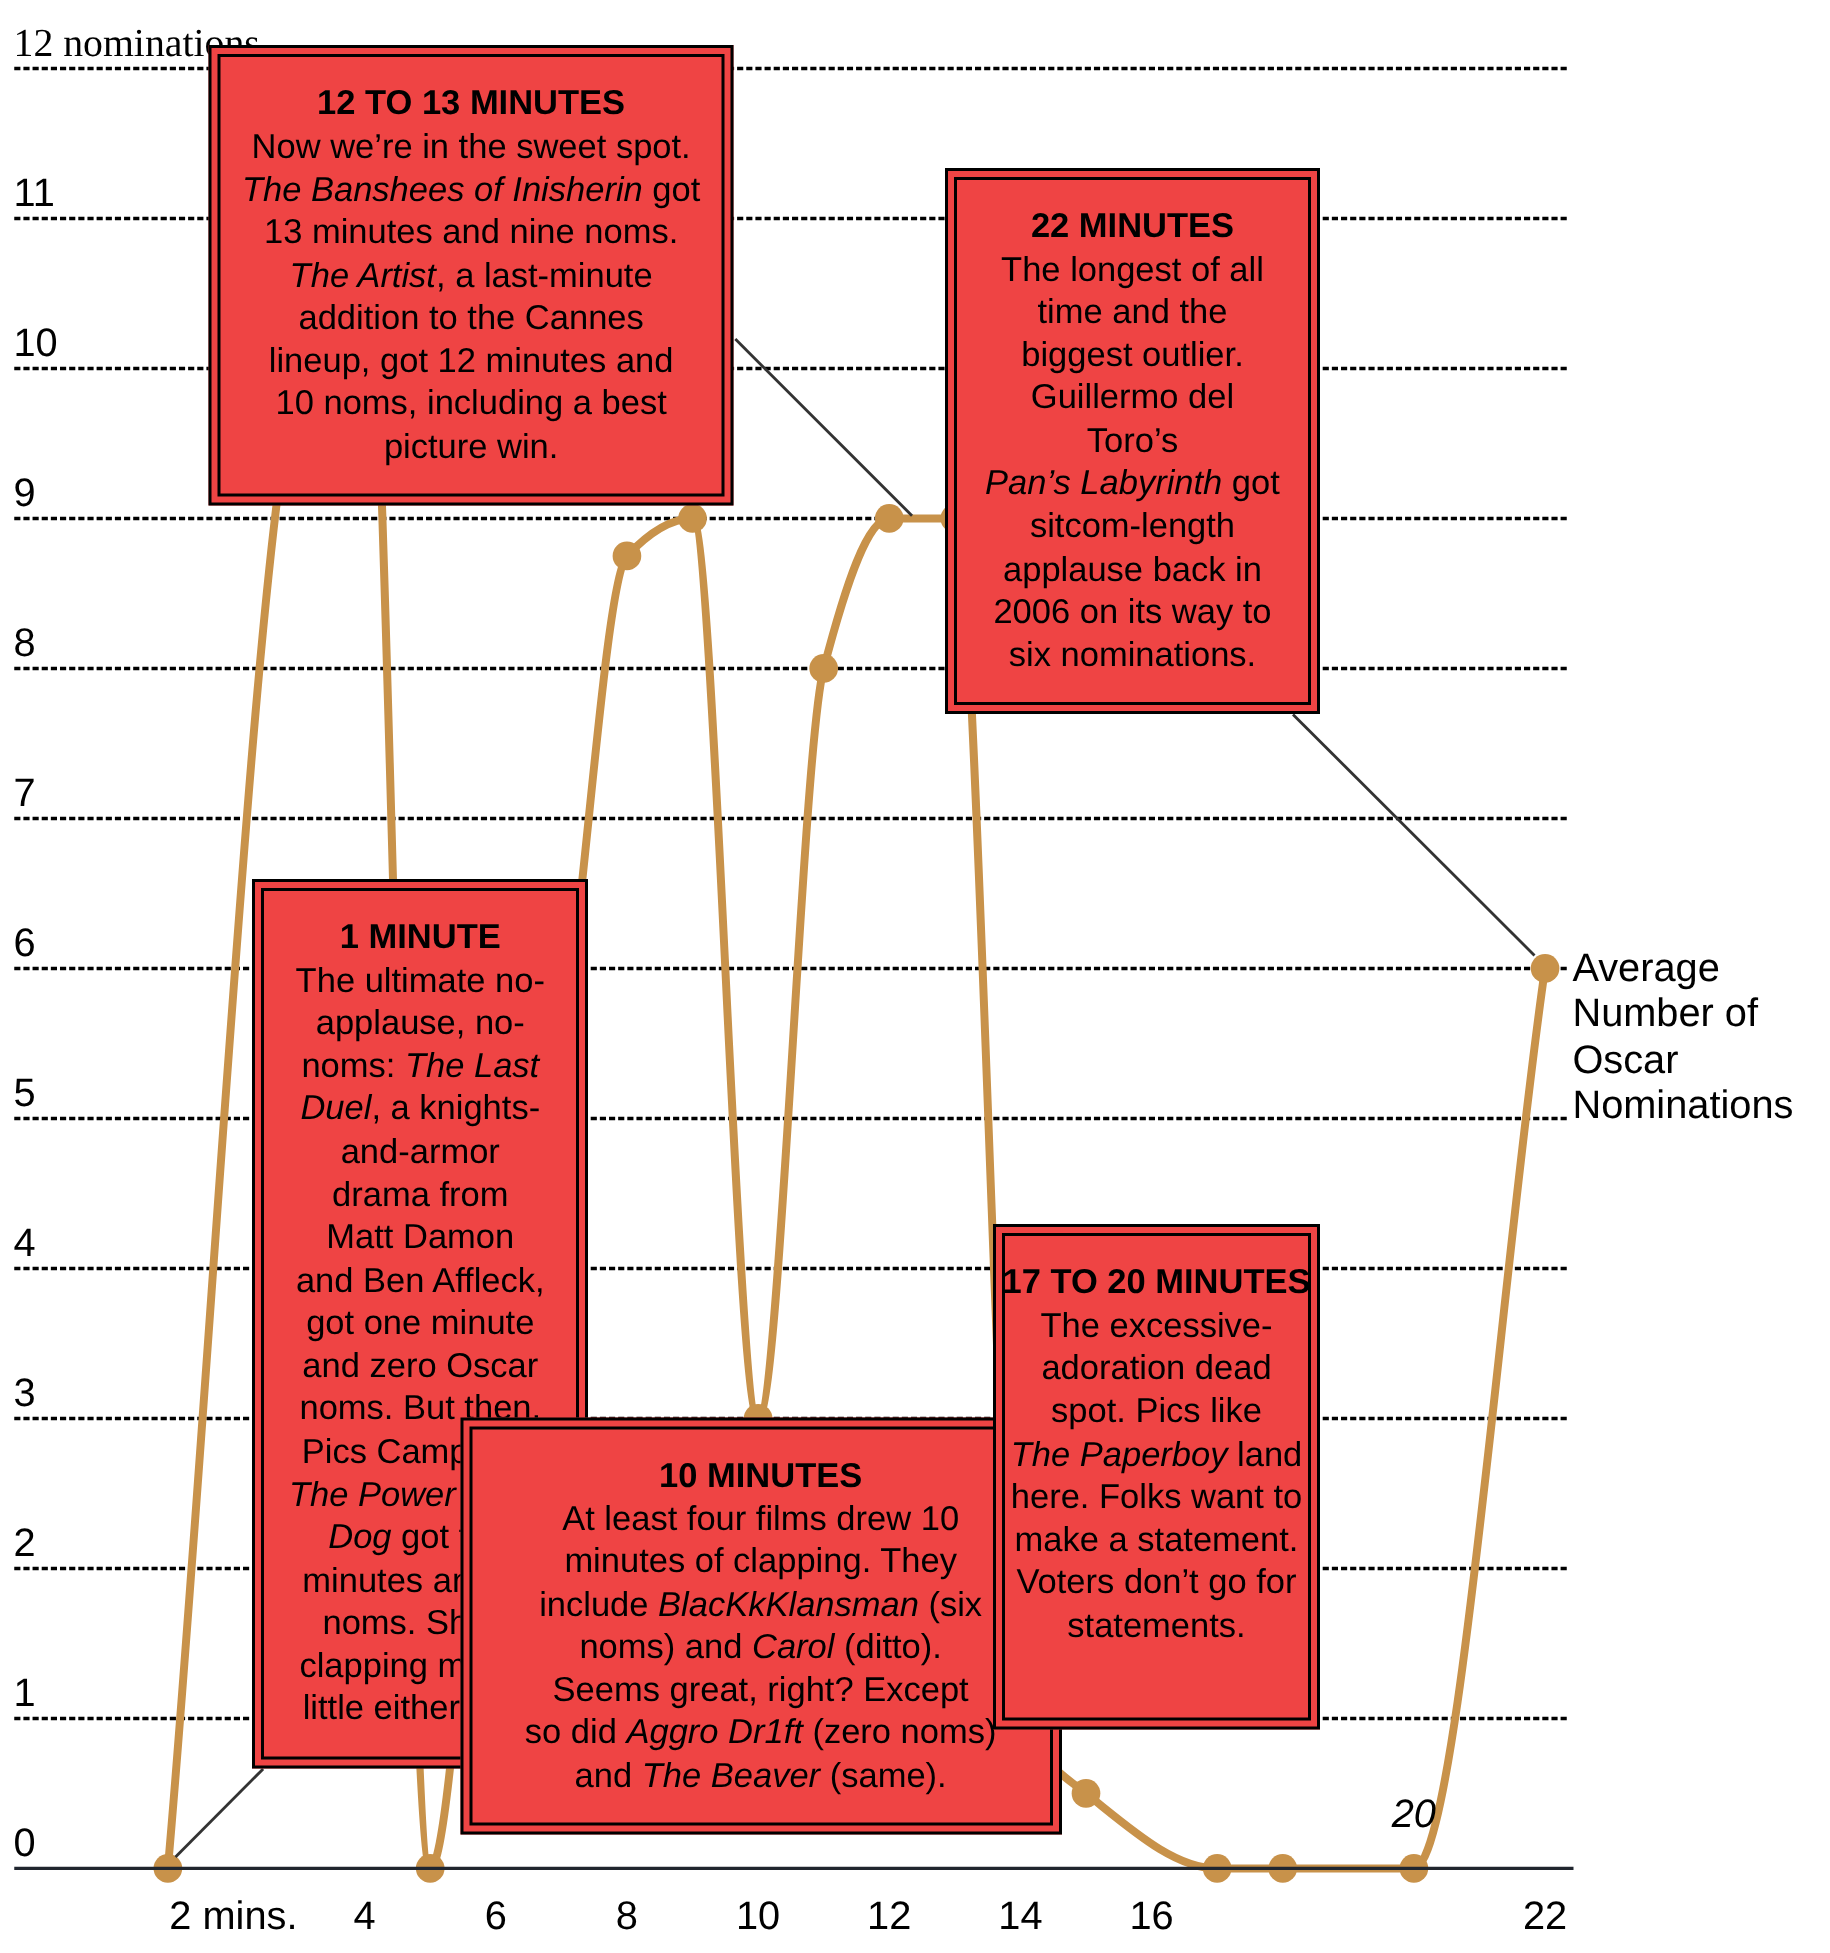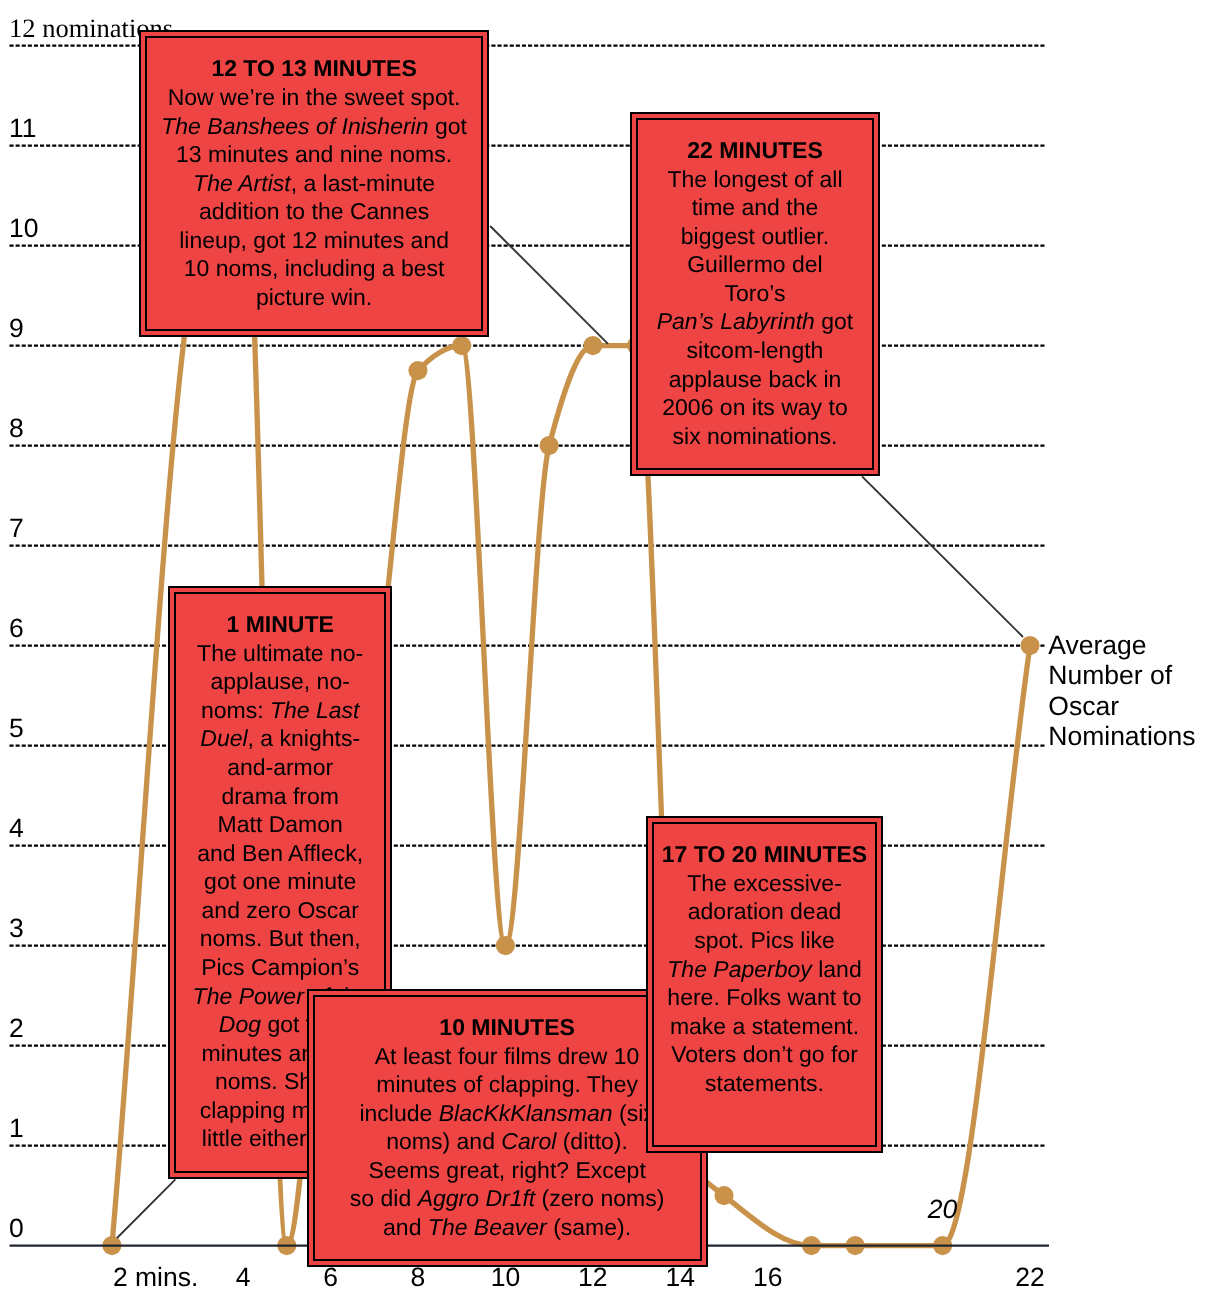--- a/index.html
+++ b/index.html
@@ -145,35 +145,35 @@
             <span style="display: block;"><span>Pics Campion’s</span></span>
             <span style="display: block;"><i>The Power of the</i></span>
             <span style="display: block;"><i>Dog</i><span> got five</span></span>
             <span style="display: block;"><span>minutes and 12</span></span>
             <span style="display: block;"><span>noms. Sheer</span></span>
             <span style="display: block;"><span>clapping means</span></span>
             <span style="display: block;"><span>little either way.</span></span>
           </div>
         </div>
       </div>
-      <div class="callout" style="left: 306.6px; top: 989px; width: 401px; height: 278.3px;">
+      <div class="callout" style="left: 306.6px; top: 945px; width: 401px; height: 278.3px;">
         <div class="inner">
           <div class="body">
             <span class="ttl">10 MINUTES</span>
             <span style="display: block;"><span>At least four films drew 10</span></span>
             <span style="display: block;"><span>minutes of clapping. They</span></span>
             <span style="display: block;"><span>include </span><i>BlacKkKlansman</i><span> (six</span></span>
             <span style="display: block;"><span>noms) and </span><i>Carol</i><span> (ditto).</span></span>
             <span style="display: block;"><span>Seems great, right? Except</span></span>
             <span style="display: block;"><span>so did </span><i>Aggro Dr1ft</i><span> (zero noms)</span></span>
             <span style="display: block;"><span>and </span><i>The Beaver</i><span> (same).</span></span>
           </div>
         </div>
       </div>
-      <div class="callout" style="left: 646px; top: 816.2px; width: 237px; height: 337px;">
+      <div class="callout" style="left: 662px; top: 816.2px; width: 218px; height: 337px;">
         <div class="inner">
           <div class="body">
             <span class="ttl">17 TO 20 MINUTES</span>
             <span style="display: block;"><span>The excessive-</span></span>
             <span style="display: block;"><span>adoration dead</span></span>
             <span style="display: block;"><span>spot. Pics like</span></span>
             <span style="display: block;"><i>The Paperboy</i><span> land</span></span>
             <span style="display: block;"><span>here. Folks want to</span></span>
             <span style="display: block;"><span>make a statement.</span></span>
             <span style="display: block;"><span>Voters don’t go for</span></span>

